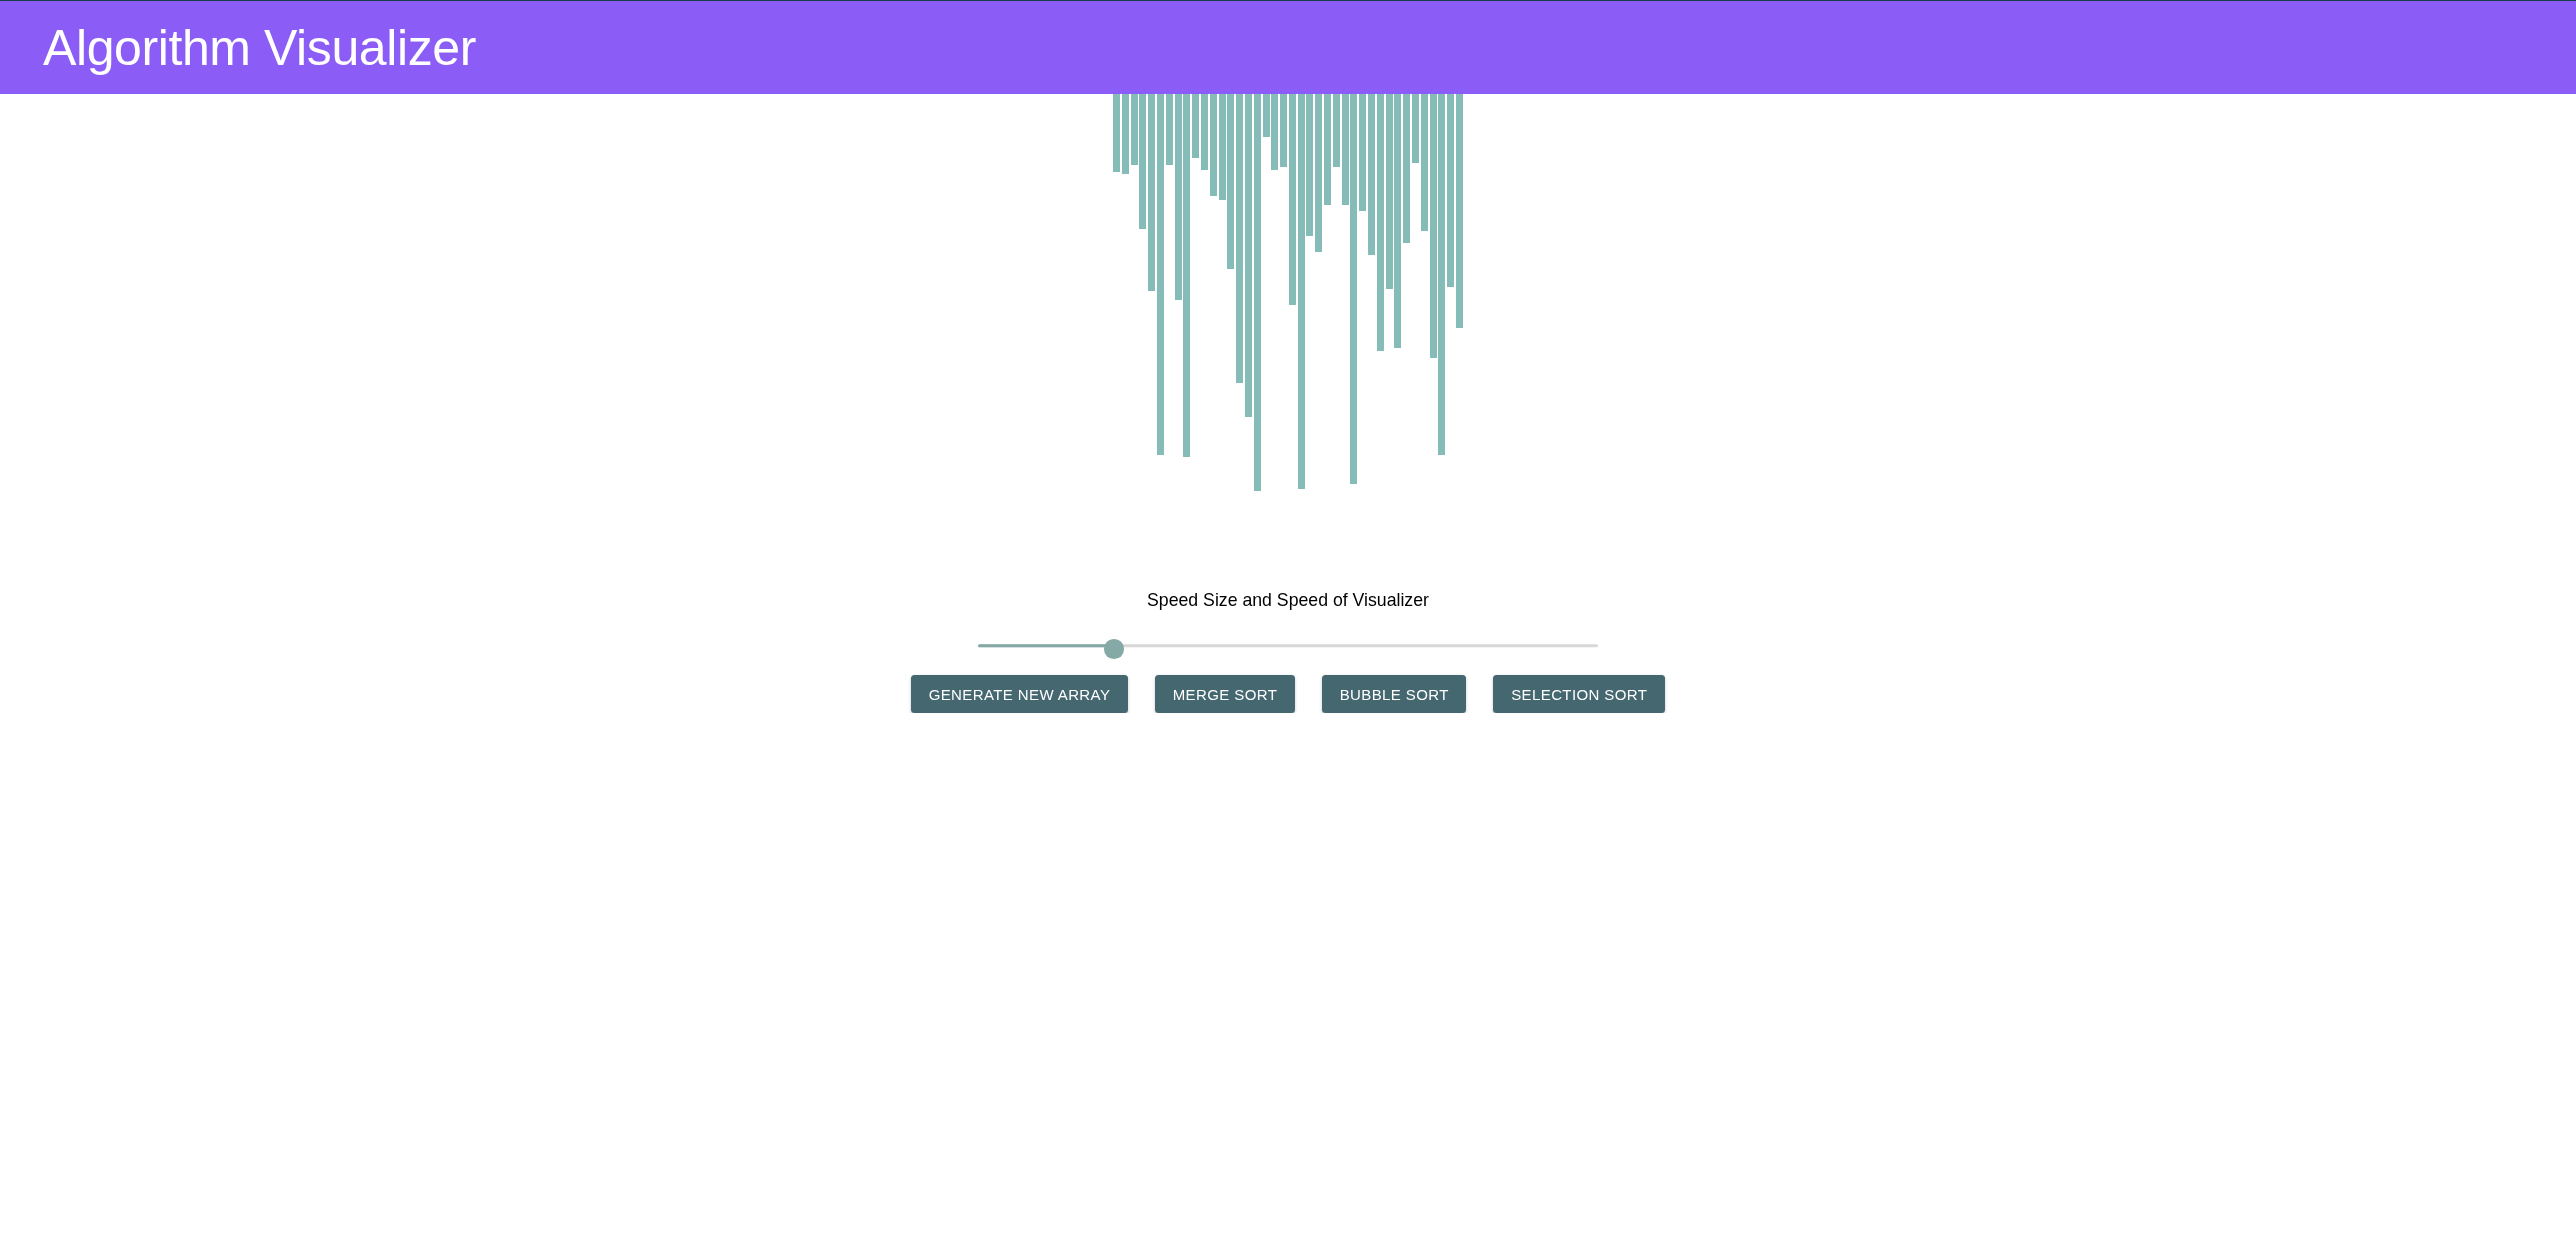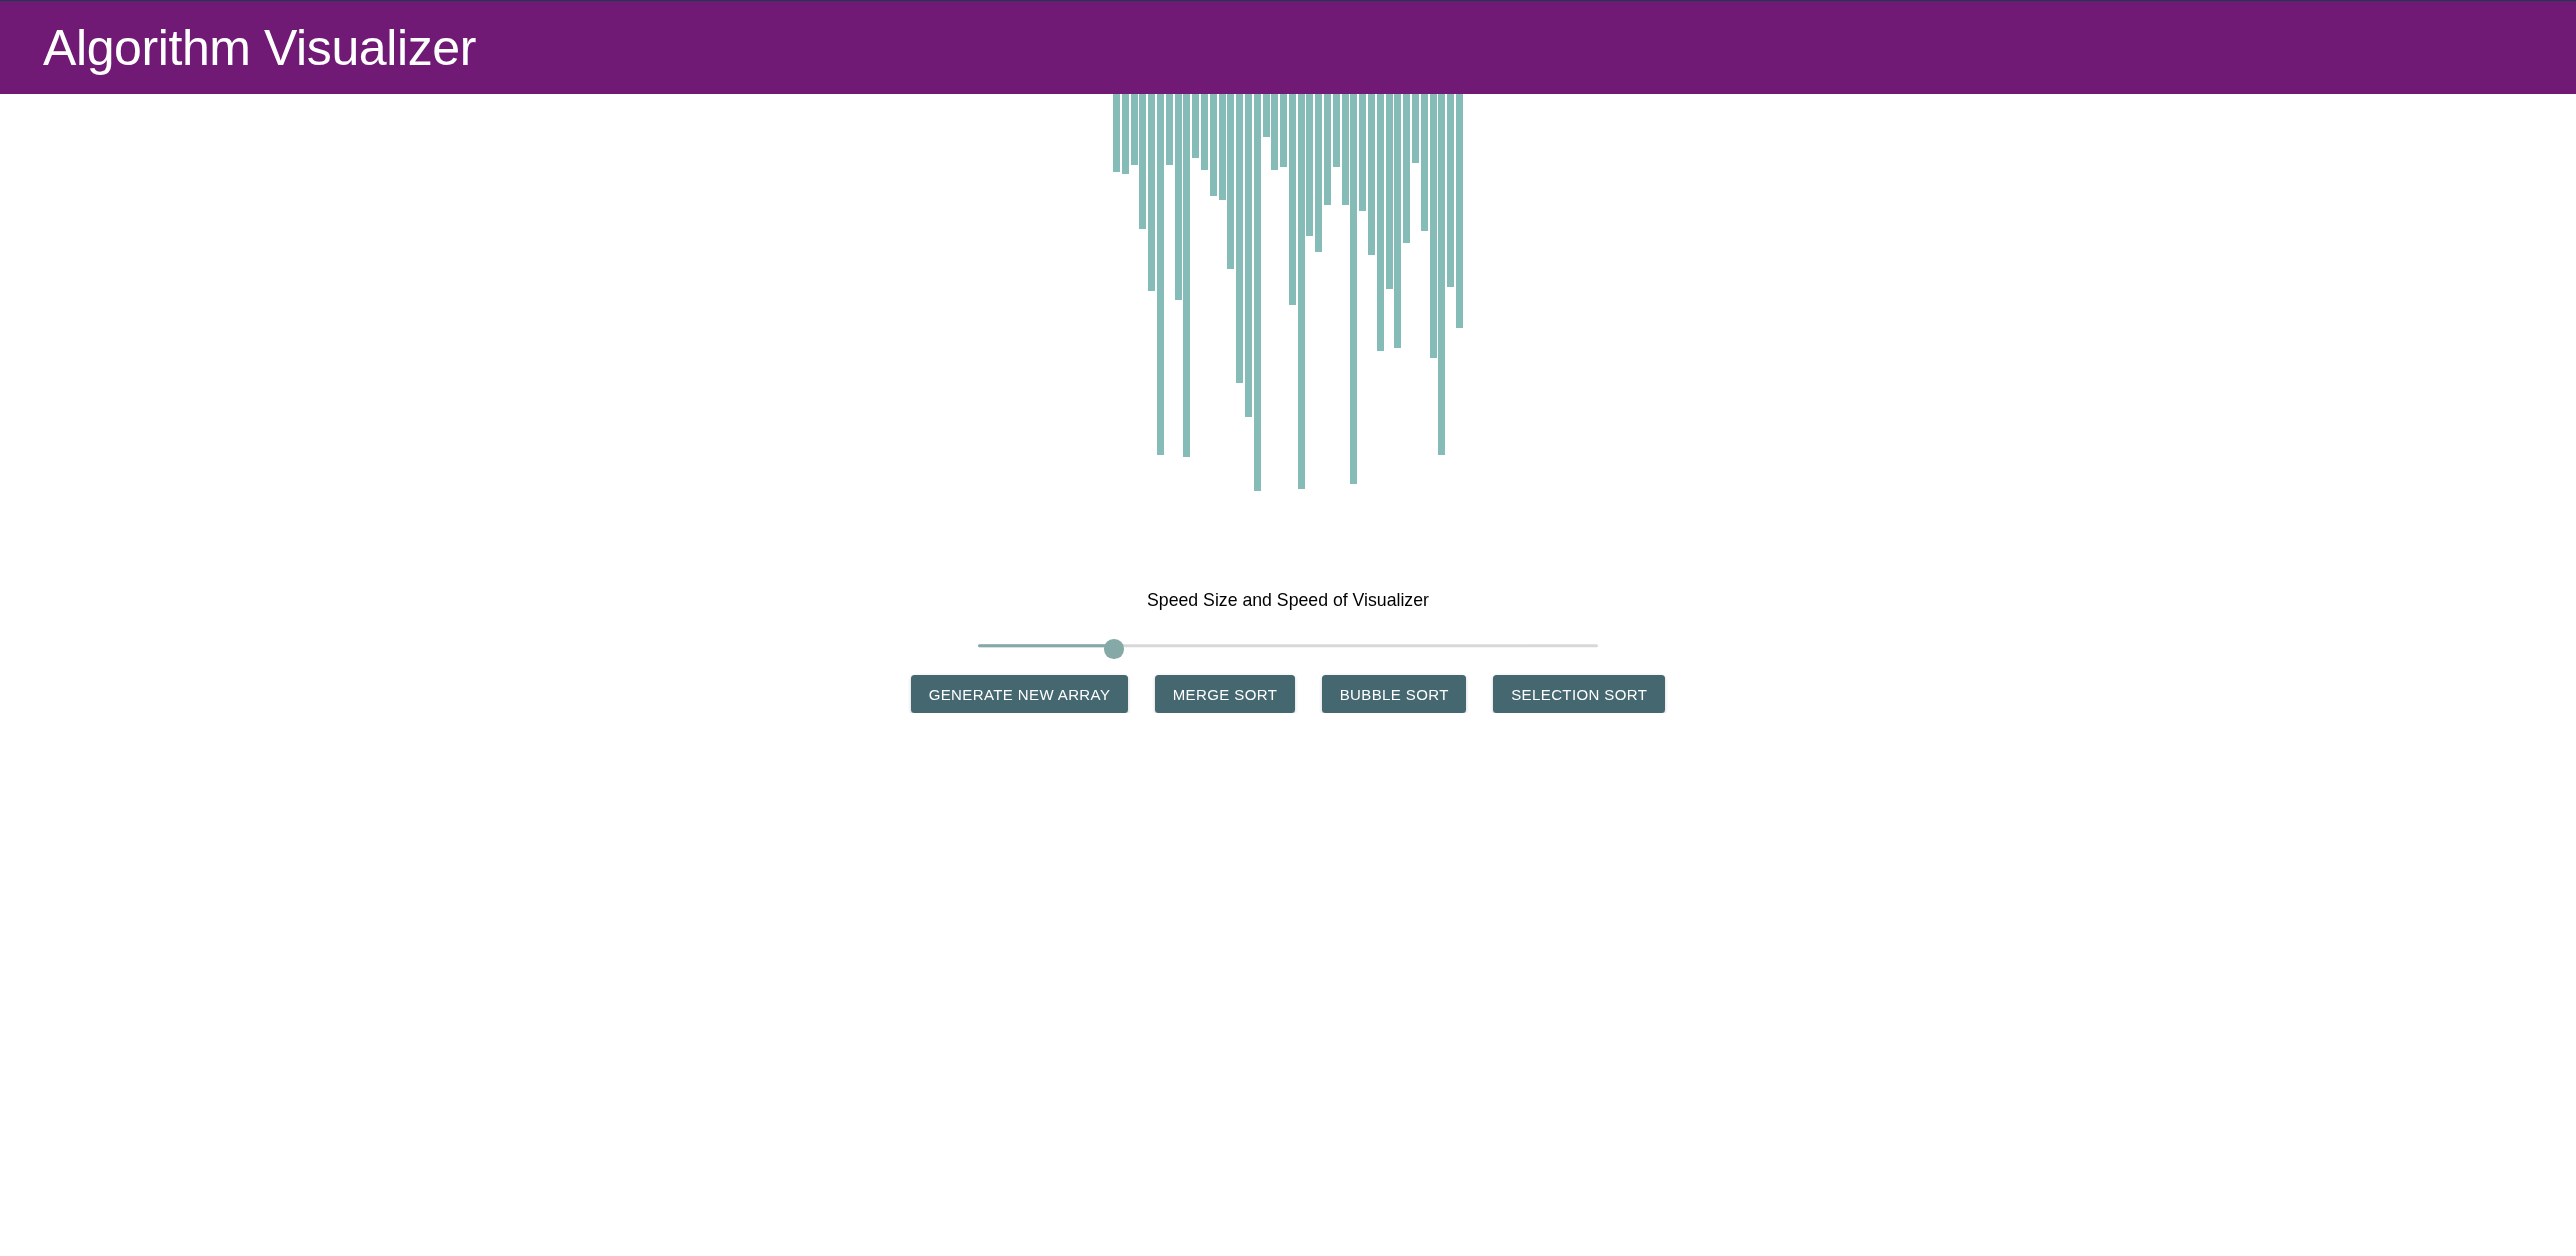--- a/index.html
+++ b/index.html
@@ -7,21 +7,21 @@
       padding: 0;
       box-sizing: border-box;
     }
     
     body {
       font-family: -apple-system, BlinkMacSystemFont, "Segoe UI", Helvetica, Arial, sans-serif;
       background: #ffffff;
     }
     
     .header {
-      background: #701a75;
+      background: #8b5cf6;
       padding: 17.7px 43px;
       border-top: 1.8px solid #1a3d4d;
     }
     
     .header-title {
       color: #ffffff;
       font-size: 50px;
       font-weight: 400;
       letter-spacing: -0.4px;
     }

